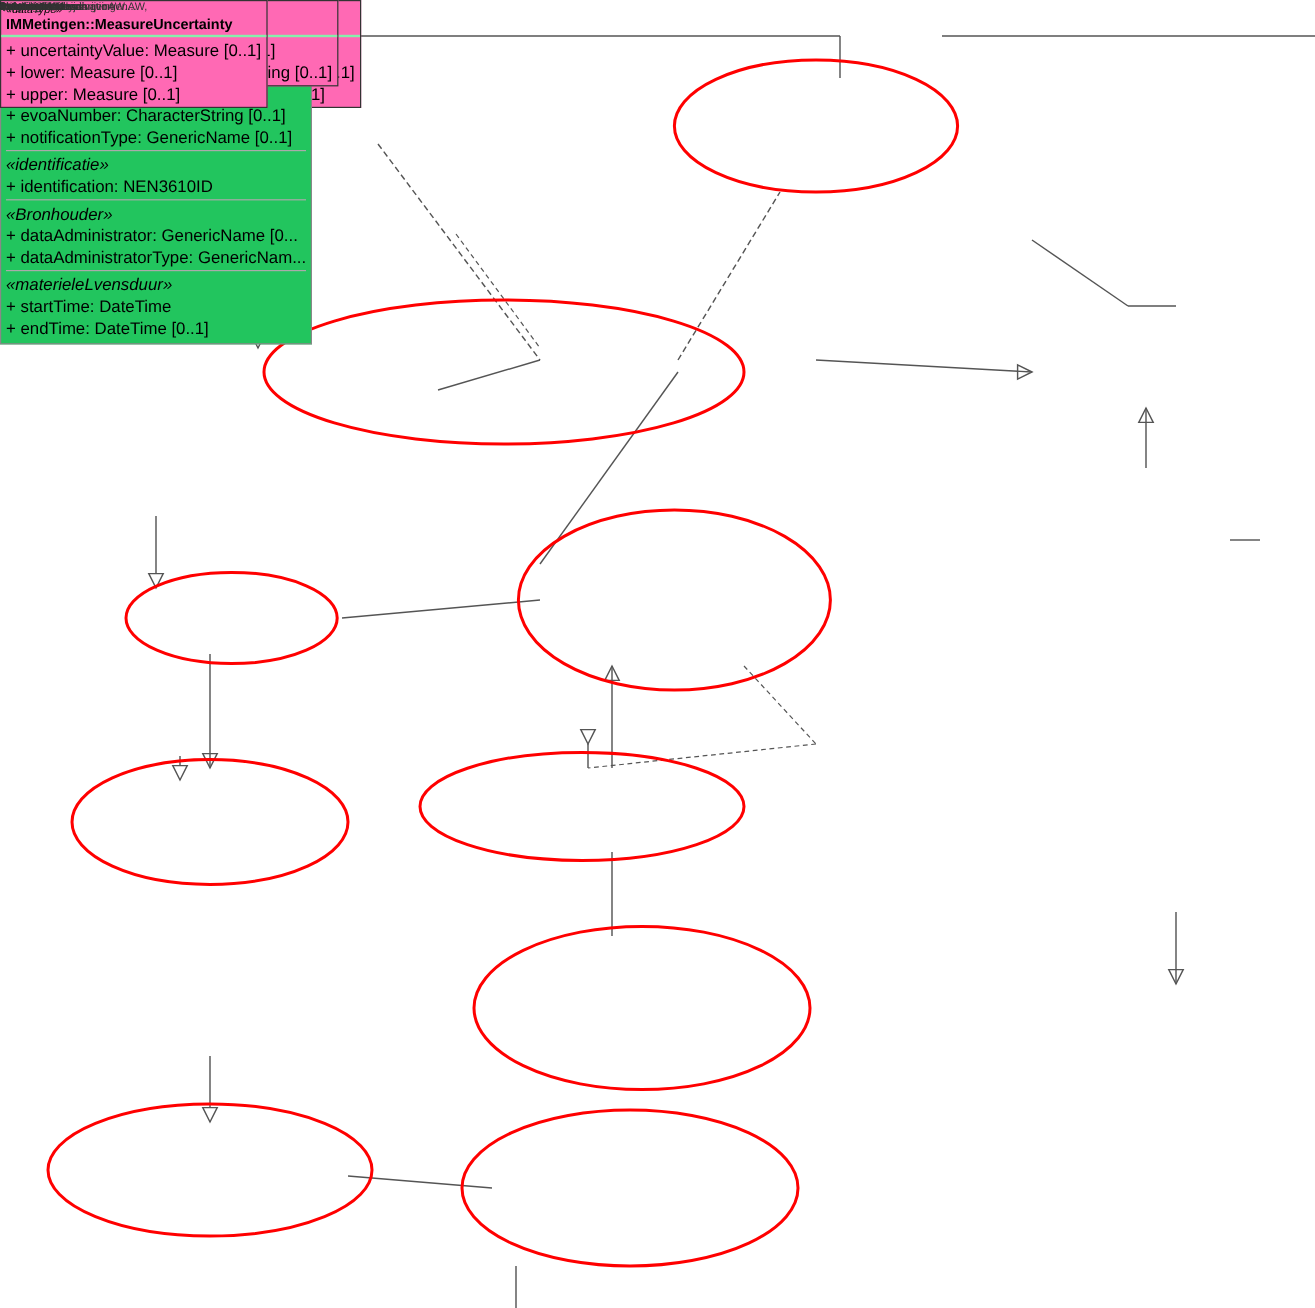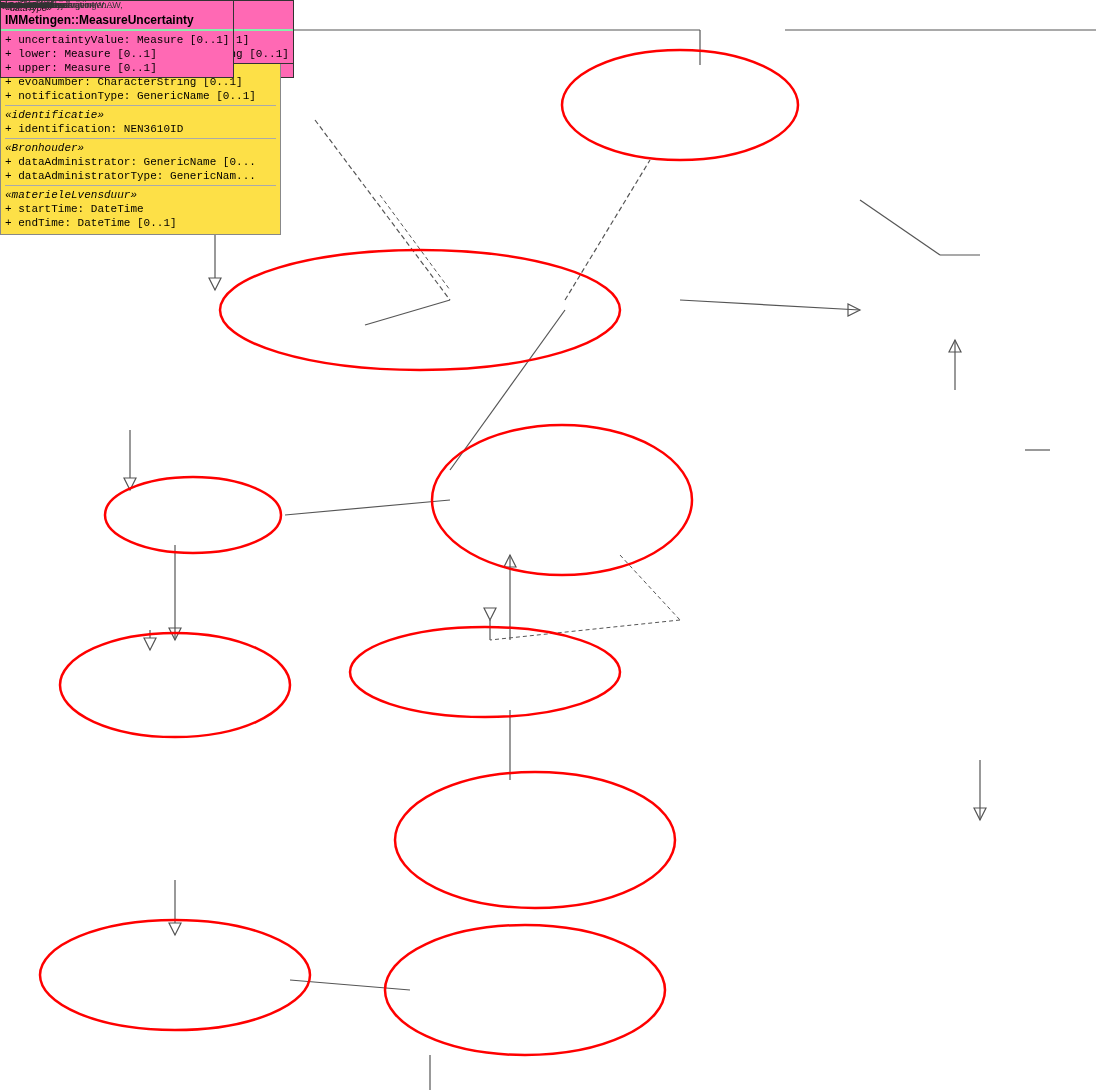--- a/index.html
+++ b/index.html
@@ -45,23 +45,22 @@
     }
     .uml-box .box-header .class-name {
       font-weight: bold;
       font-size: 12px;
     }
     .uml-box .box-body {
       padding: 2px 4px;
     }
     .uml-box .box-body .attr {
       padding: 1px 0;
-      font-size: 11px;
+      font-size: 14px;
       white-space: nowrap;
-      font-family: Liberation Mono, monospace;
     }
     .uml-box.pink .box-header,
     .uml-box.light-pink .box-header,
     .uml-box.magenta .box-header {
       border-bottom-color: #333;
     }
     
     .svg-overlay {
       position: absolute;
       top: 0; left: 0;
@@ -370,21 +369,21 @@
       <div class="class-name">TestingVariableValue</div>
     </div>
     <div class="box-body">
       <div class="attr">+ booleanValue: Boolean</div>
       <div class="attr">+ dateTimeValue: DateTime</div>
       <div class="attr">+ numericValue: Float</div>
       <div class="attr">+ stringValue: CharacterString</div>
     </div>
   </div>
 
-  <div class="uml-box" style="left:860;top:820;width:228;height:265;background:#fde047;border-color:#888;">
+  <div class="uml-box" style="left:860;top:820;width:228;height:265;background:#22c55e;border-color:#888;">
     <div class="box-header">
       <div class="stereotype">«featureType»</div>
       <div class="class-name">Notification</div>
     </div>
     <div class="box-body">
       <div class="attr">+ versionNumber: integer</div>
       <div class="attr">+ notificationCode: CharacterString [0...</div>
       <div class="attr">+ remarks: CharacterString [0..1]</div>
       <div class="attr">+ evoaNumber: CharacterString [0..1]</div>
       <div class="attr">+ notificationType: GenericName [0..1]</div>

